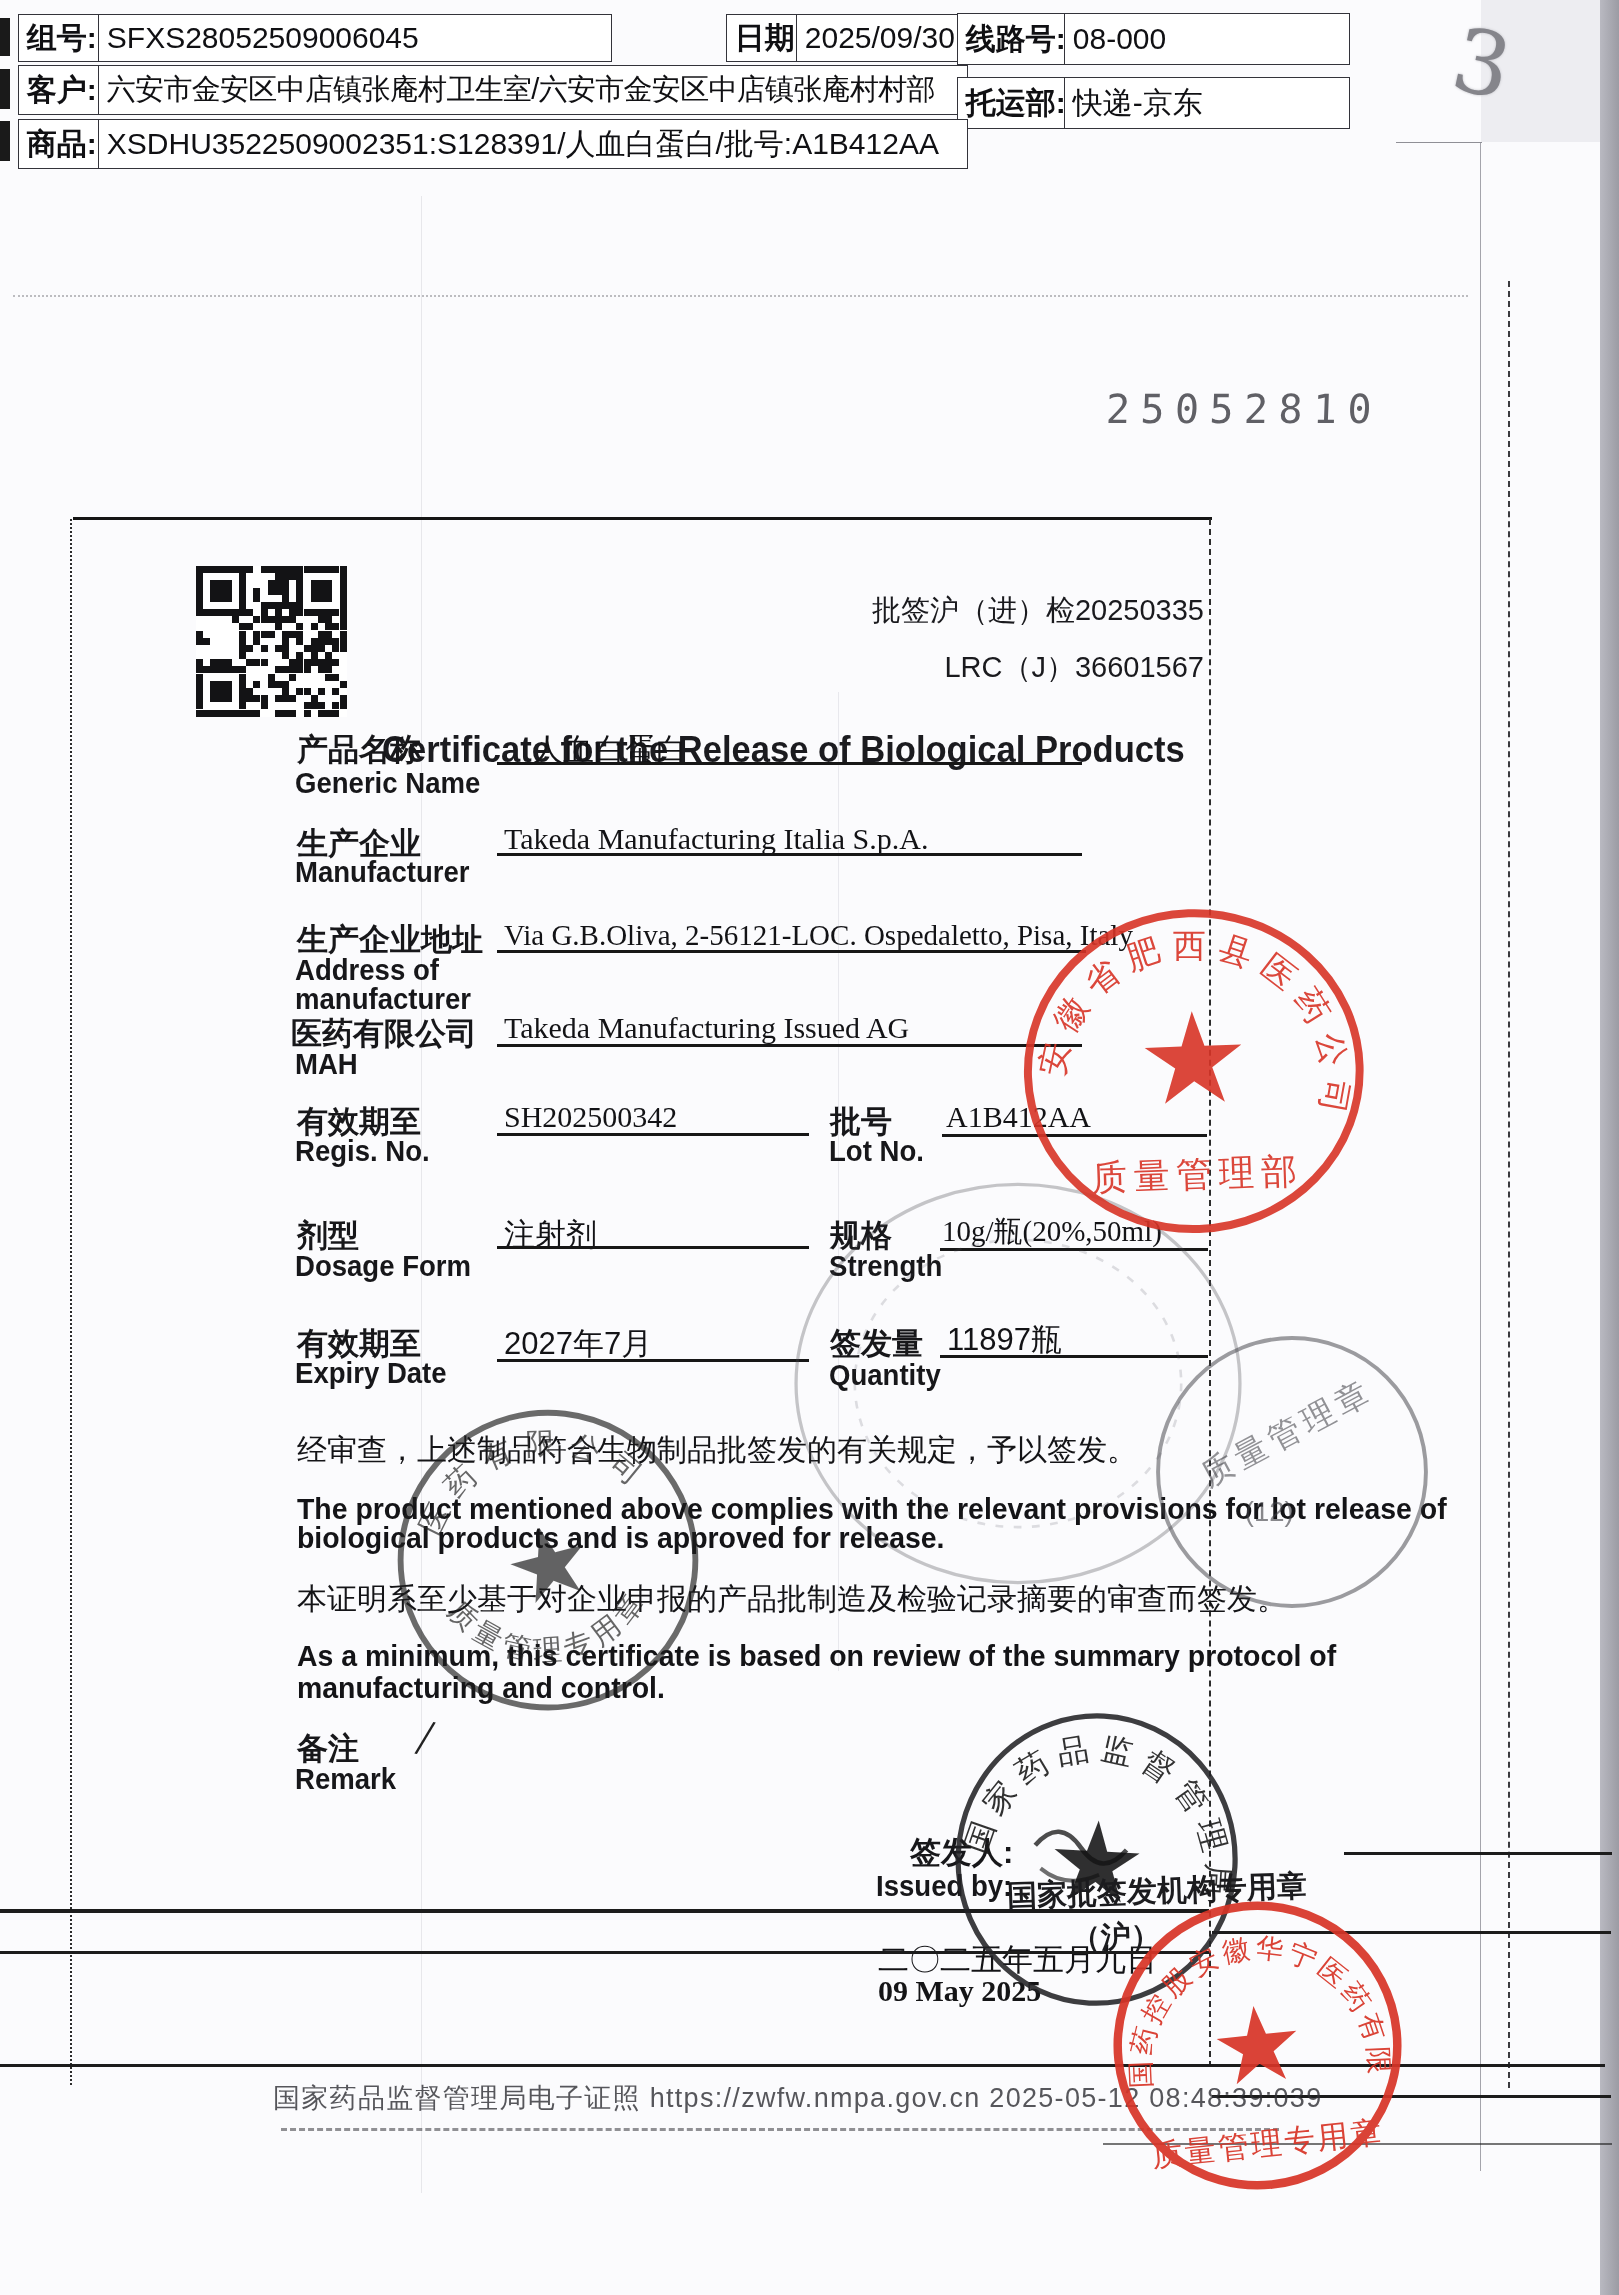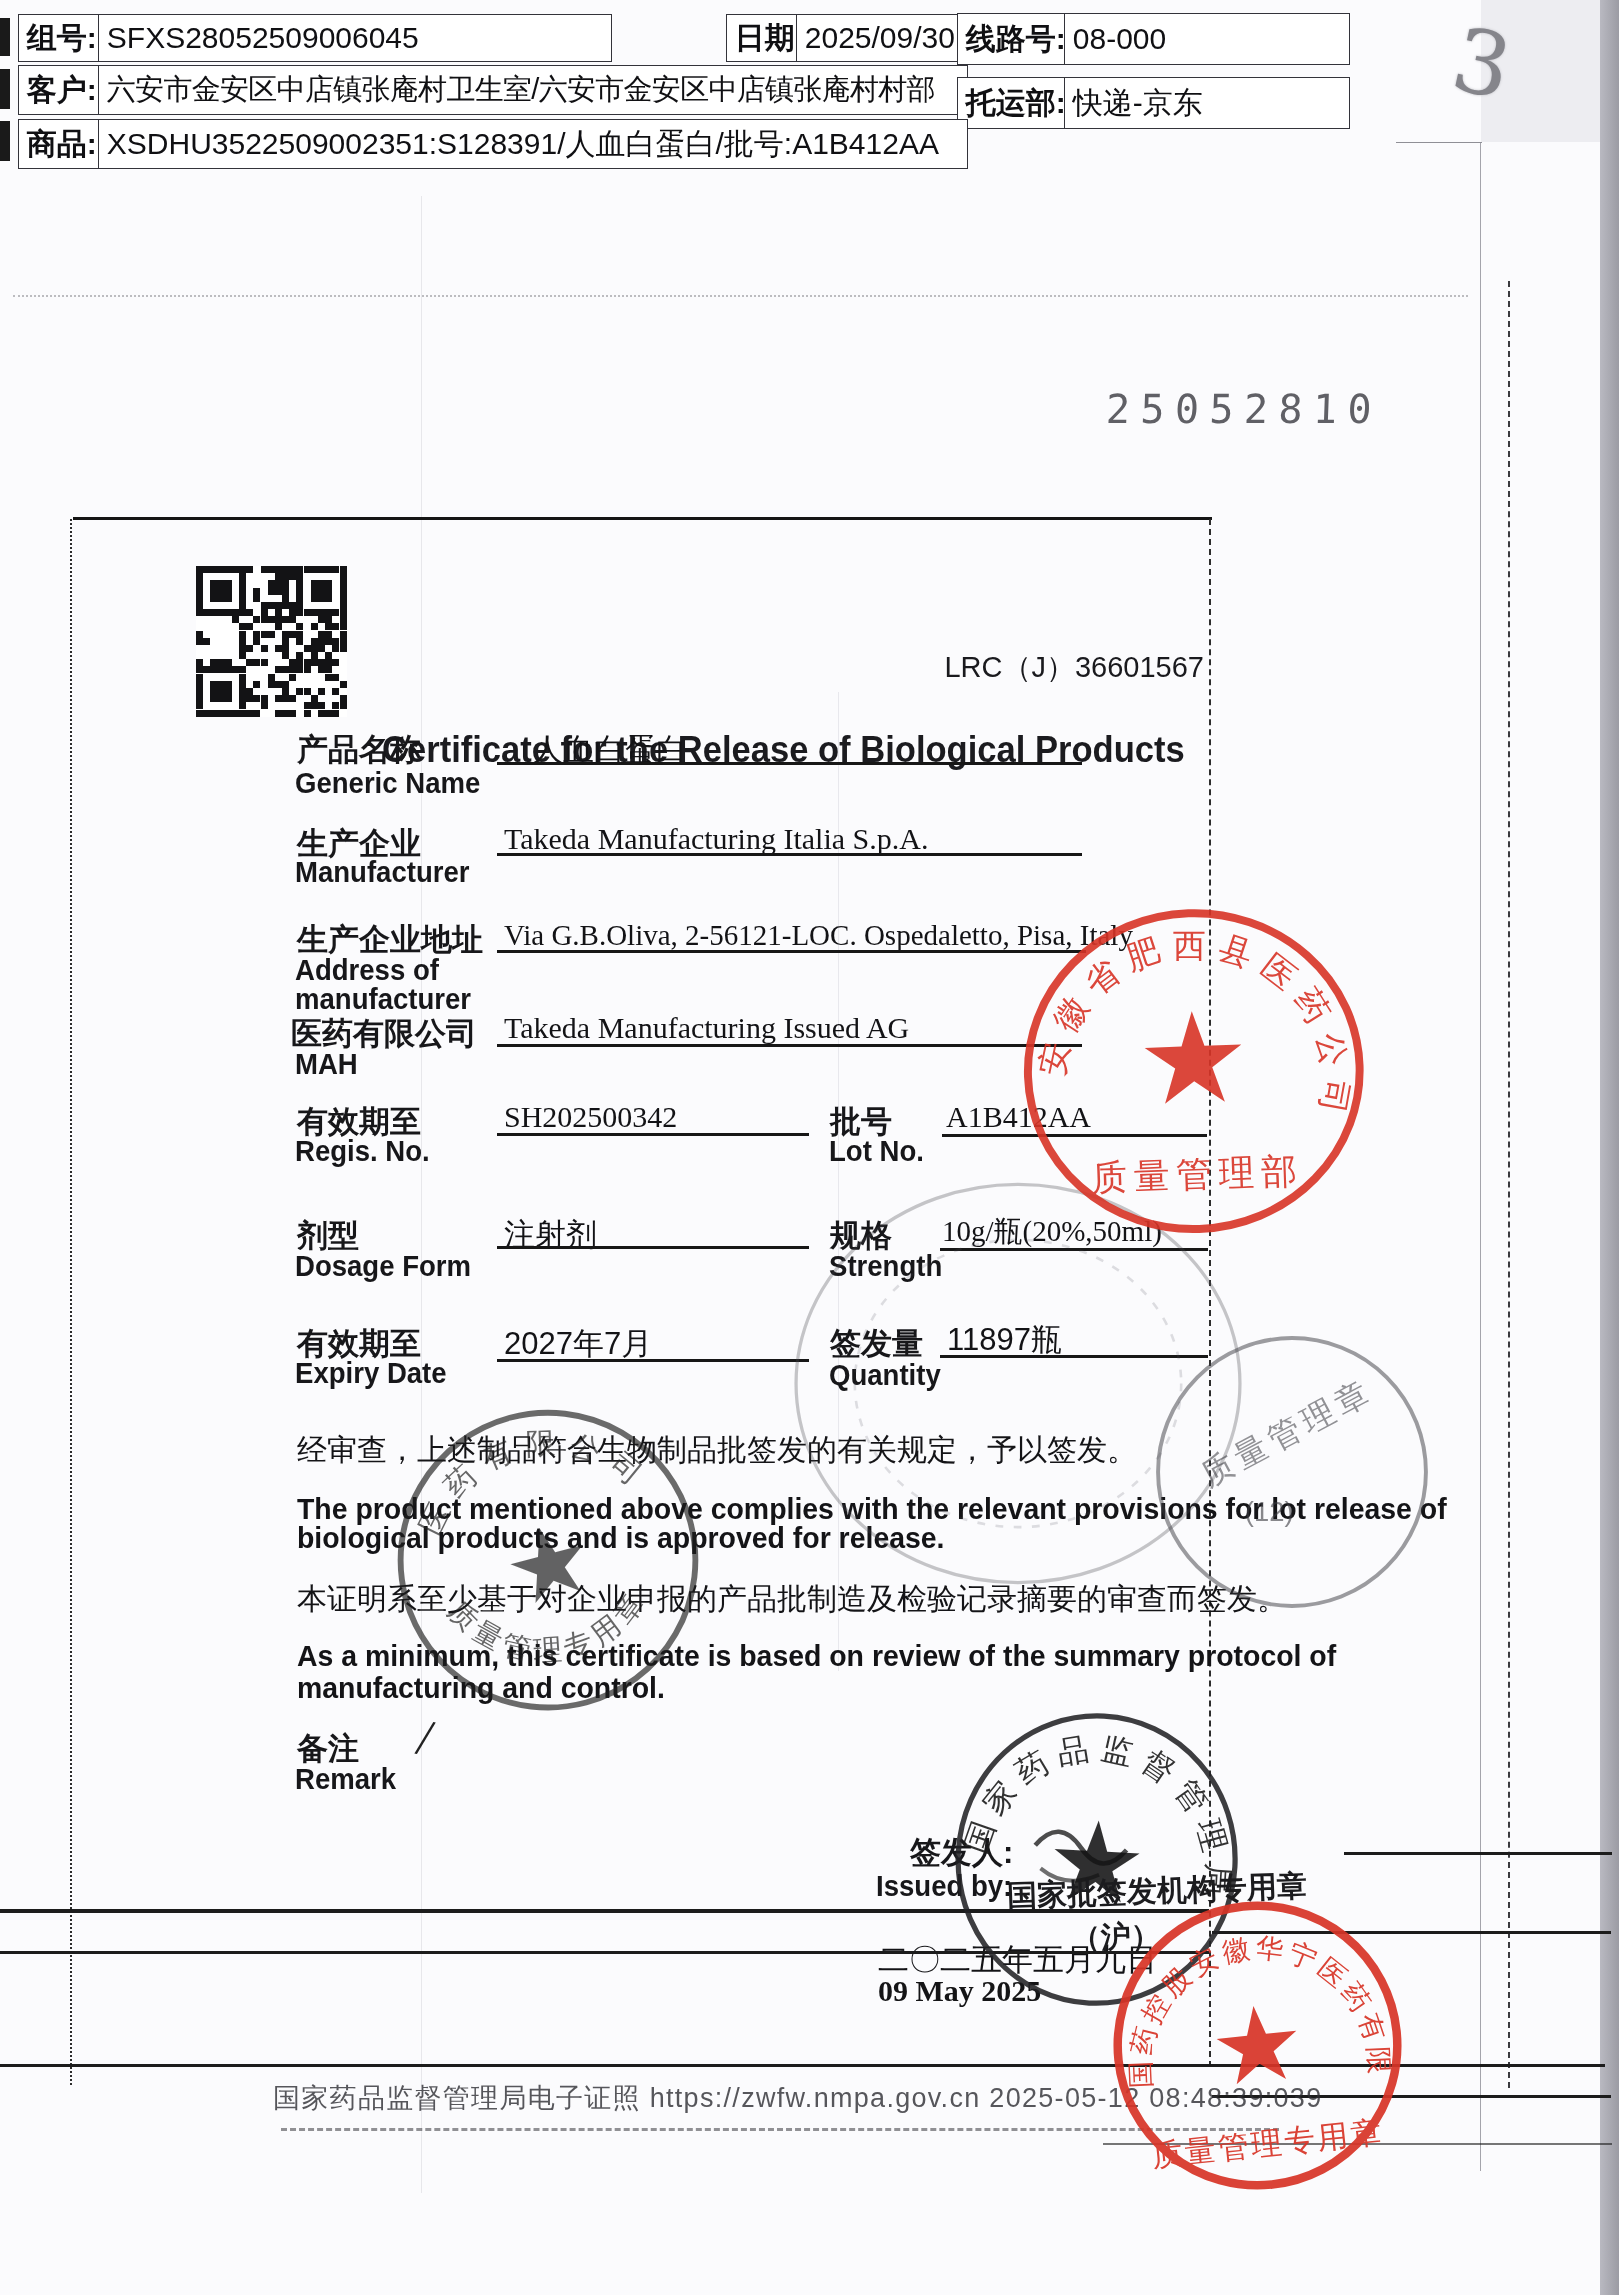--- a/index.html
+++ b/index.html
@@ -318,20 +318,21 @@
       <i style="left:86px;top:144px"></i>
       <i style="left:93px;top:144px"></i>
       <i style="left:108px;top:144px"></i>
       <i style="left:122px;top:144px"></i>
       <i style="left:129px;top:144px"></i>
       <i style="left:136px;top:144px"></i>
     </div>
 
   <div class="abs title-en" style="left:382px;top:729px;">Certificate for the Release of Biological Products</div>
 
+  <div class="abs ref-line" style="left:783px;top:591px;">批签沪（进）检20250335</div>
   <div class="abs ref-line" style="left:783px;top:648px;">LRC（J）36601567</div>
 
   <div class="abs cn-label" style="left:297px;top:729px;">产品名称</div>
   <div class="abs en-label" style="left:295px;top:767px;">Generic Name</div>
   <div class="abs val-cn" style="left:532px;top:729px;text-align:center;">人血白蛋白</div>
   <div class="uline" style="left:497px;top:762px;width:585px;"></div>
 
   <div class="abs cn-label" style="left:297px;top:823px;">生产企业</div>
   <div class="abs en-label" style="left:295px;top:856px;">Manufacturer</div>
   <div class="abs val" style="left:504px;top:822px;">Takeda Manufacturing Italia S.p.A.</div>

